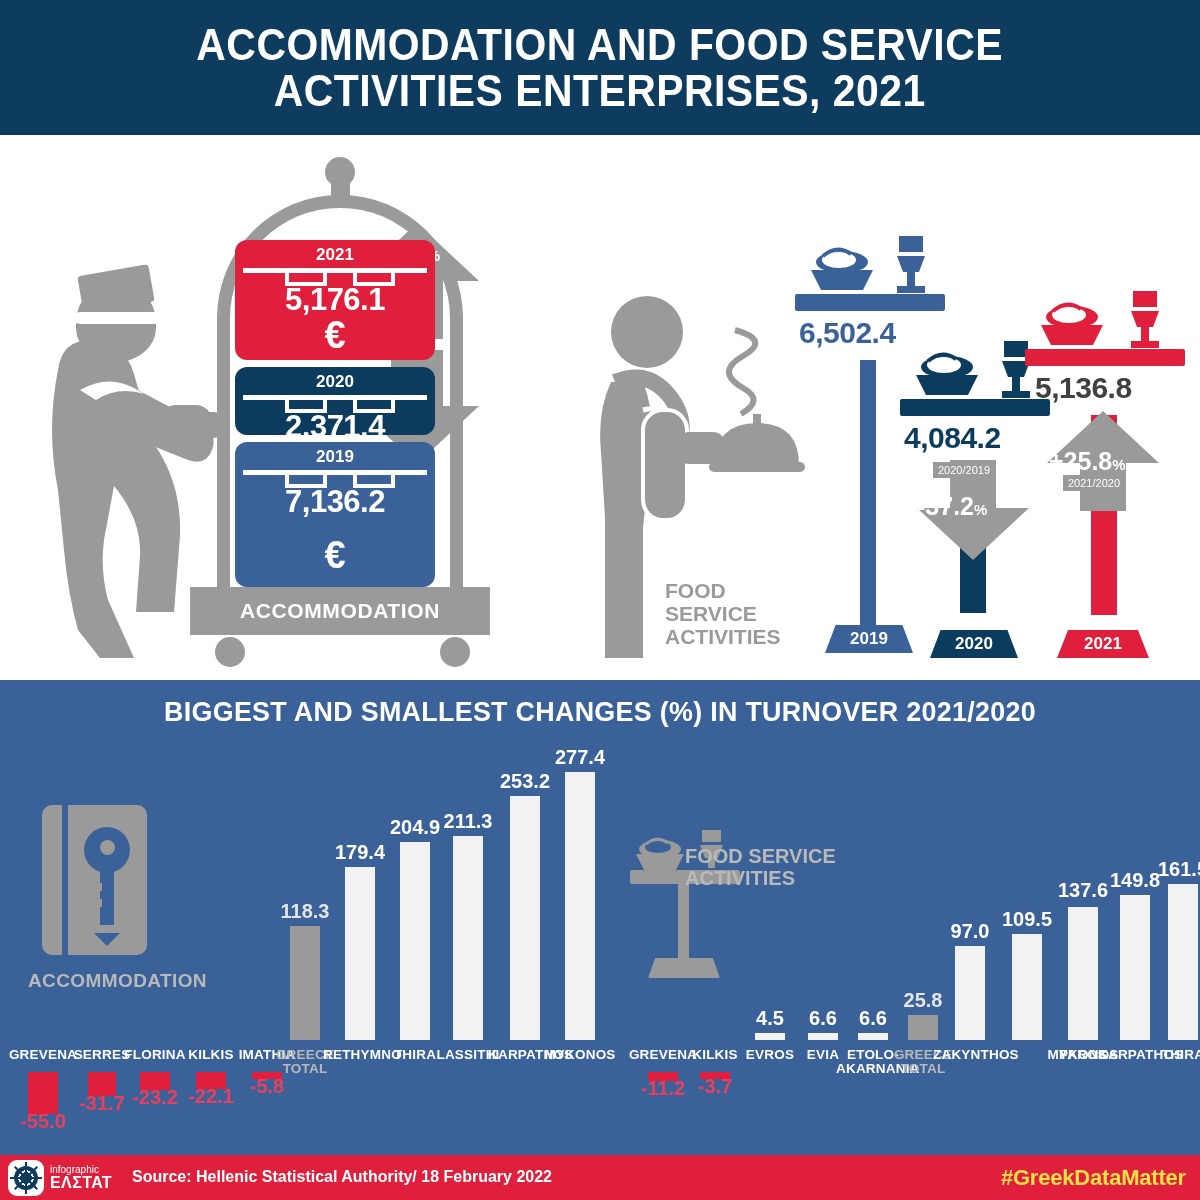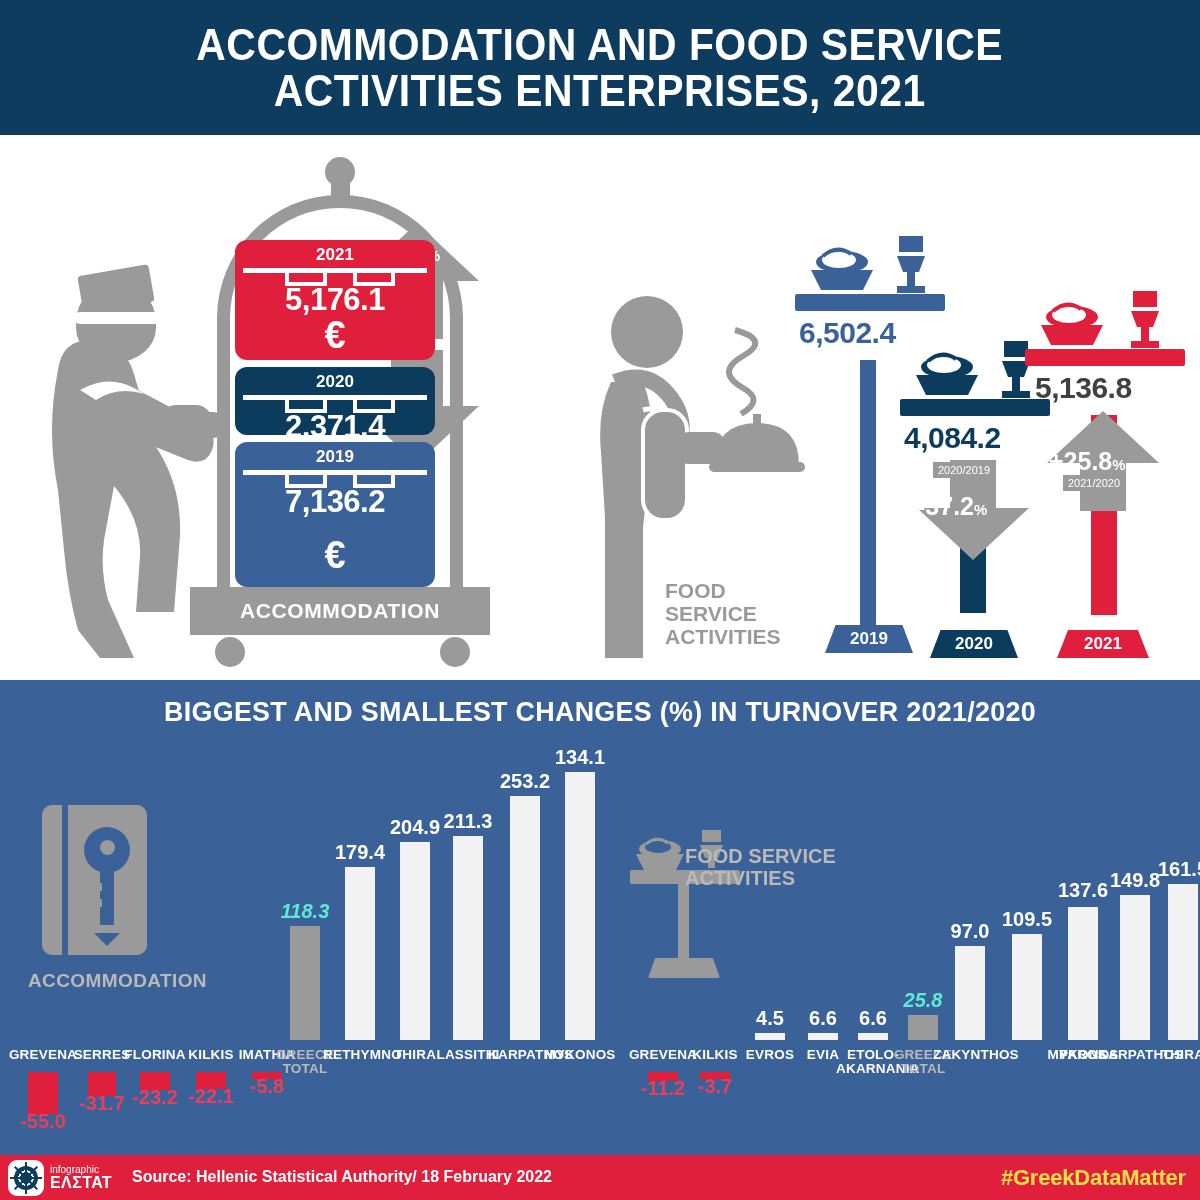--- a/index.html
+++ b/index.html
@@ -124,21 +124,21 @@
   .fsa-stand2 .top2 { position:absolute; left:0; top:40px; width:110px; height:14px; background:#9a9a9a; border-radius:2px; }
   .fsa-stand2 .pole2 { position:absolute; left:48px; top:54px; width:11px; height:76px; background:#9a9a9a; }
   .fsa-stand2 .base2 { position:absolute; left:18px; top:128px; width:72px; height:20px; background:#9a9a9a;
                        border-radius:6px 6px 2px 2px; clip-path:polygon(10% 0,90% 0,100% 100%,0 100%); }
   .fsa-label2 { position:absolute; left:685px; top:165px; color:#b9b9b9; font-size:20px; font-weight:bold; line-height:22px; }
 
   
   .chart { position:absolute; top:0; left:0; width:1200px; height:475px; }
   .bar { position:absolute; background:#f2f2f2; }
   .barval { position:absolute; font-size:20px; font-weight:bold; color:#ffffff; white-space:nowrap; text-align:center; }
-  .barval.grey { color:#5eead4;font-style:italic; }
+  .barval.grey { color:#e5e5e5; }
   .barval.red  { color:#e8405c; }
   .barlbl { position:absolute; font-size:13.5px; font-weight:bold; color:#ffffff; text-align:center; line-height:14px; letter-spacing:0.2px; }
   .barlbl.grey { color:#b9b9b9; }
 
   
   .footer { position:absolute; left:0; top:1155px; width:1200px; height:45px; background:#e01f3d;
             display:flex; align-items:center; }
   .logo { position:absolute; left:8px; top:5px; width:36px; height:36px; background:#fff; border-radius:9px; }
   .logo .star { position:absolute; left:6px; top:6px; width:24px; height:24px; border-radius:50%;
                 background:radial-gradient(circle at 50% 50%, #0d3c5e 0 34%, #fff 35% 45%, #0d3c5e 46% 100%); }
@@ -397,21 +397,21 @@
         <div class="barval" style="left: 435px; width: 66px; top: 130.095px;">211.3</div>
         <div class="barlbl" style="left: 431px; width: 74px; top: 368px;">
           <div>LASSITHI</div>
         </div>
         <div class="bar" style="background: rgb(242, 242, 242); left: 510px; width: 30px; top: 115.662px; height: 244.338px;"></div>
         <div class="barval" style="left: 492px; width: 66px; top: 89.662px;">253.2</div>
         <div class="barlbl" style="left: 488px; width: 74px; top: 368px;">
           <div>KARPATHOS</div>
         </div>
         <div class="bar" style="background: rgb(242, 242, 242); left: 565px; width: 30px; top: 92.309px; height: 267.691px;"></div>
-        <div class="barval" style="left: 547px; width: 66px; top: 66.309px;">134.1</div>
+        <div class="barval" style="left: 547px; width: 66px; top: 66.309px;">277.4</div>
         <div class="barlbl" style="left: 543px; width: 74px; top: 368px;">
           <div>MYKONOS</div>
         </div>
         <div class="bar" style="background: rgb(224, 31, 61); left: 648px; width: 30px; top: 392px; height: 8.512px;"></div>
         <div class="barval red" style="left: 630px; width: 66px; top: 396.512px;">-11.2</div>
         <div class="barlbl" style="left: 626px; width: 74px; top: 368px;">
           <div>GREVENA</div>
         </div>
         <div class="bar" style="background: rgb(224, 31, 61); left: 700px; width: 30px; top: 392px; height: 7px;"></div>
         <div class="barval red" style="left: 682px; width: 66px; top: 395px;">-3.7</div>

